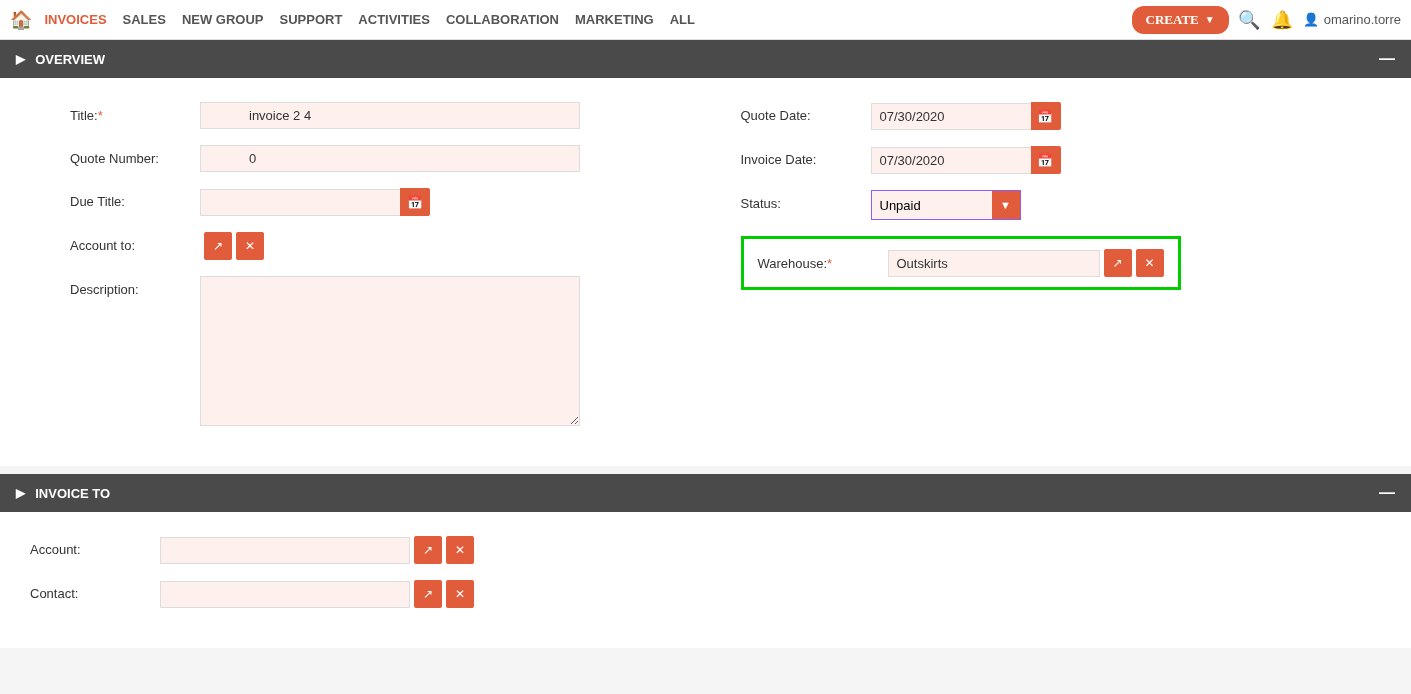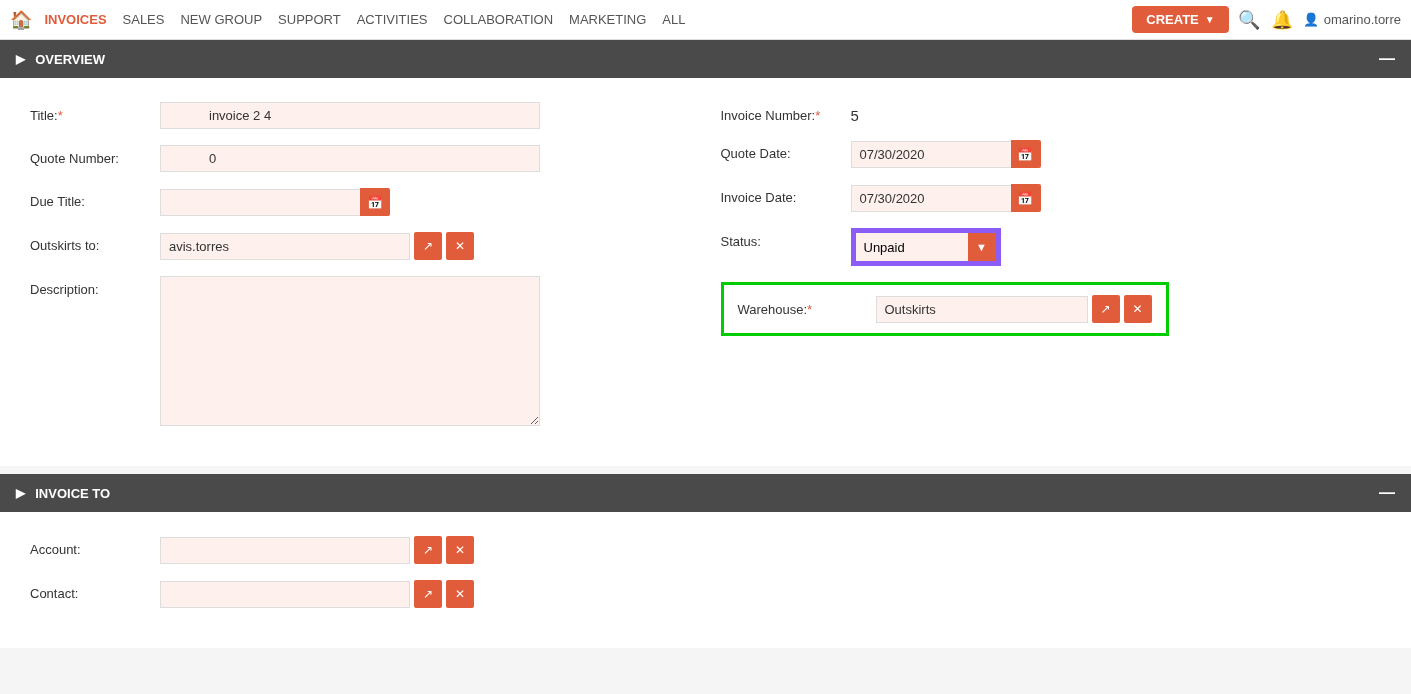--- a/index.html
+++ b/index.html
@@ -27,39 +27,41 @@
       margin-right: 16px;
       cursor: pointer;
       text-decoration: none;
     }
     .nav-item {
       color: #555;
       font-size: 13px;
       margin-right: 16px;
       cursor: pointer;
       text-decoration: none;
+      font-weight: bold;
     }
     .nav-right {
       margin-left: auto;
       display: flex;
       align-items: center;
       gap: 10px;
     }
     .create-btn {
       background: #e05c3a;
       color: #fff;
       border: none;
       padding: 6px 14px;
       font-size: 13px;
       font-weight: bold;
       cursor: pointer;
       display: flex;
       align-items: center;
       gap: 6px;
-      border-radius: 4px;
+      border-radius: 12px;
+      font-family: Liberation Serif, serif;
     }
     .create-btn .dropdown-arrow { font-size: 10px; }
     .nav-icon { font-size: 18px; color: #555; cursor: pointer; }
     .user-icon { font-size: 18px; color: #555; cursor: pointer; display: flex; align-items: center; gap: 4px; font-size: 13px; }
 
     
     .section-header {
       background: #4a4a4a;
       color: #fff;
       padding: 10px 16px;
@@ -146,31 +148,32 @@
       align-items: center;
     }
 
     
     .form-columns {
       display: flex;
       gap: 0;
     }
     .form-col-left {
       flex: 1;
+      margin-left: 40px;
     }
     .form-col-right {
       flex: 1;
       padding-left: 30px;
     }
 
     
     .status-select-wrap {
       display: flex;
       align-items: center;
-      border: 5px solid #8b5cf6;
+      border: 1px solid #8b5cf6;
       background: #fdf0ed;
       width: 150px;
     }
     .status-select {
       border: none;
       background: transparent;
       padding: 5px 8px;
       font-size: 13px;
       flex: 1;
       outline: none;
@@ -195,21 +198,21 @@
       color: #333;
       padding-top: 5px;
     }
 
     
     .warehouse-highlight {
       border: 3px solid #00cc00;
       padding: 10px 14px;
       display: inline-flex;
       align-items: center;
-      gap: 8px;
+      gap: 0;
     }
     .warehouse-label {
       min-width: 110px;
       font-size: 13px;
       padding-top: 0;
     }
 
     
     .invoice-to-section {
       margin-top: 8px;
@@ -279,47 +282,40 @@
             <label class="form-label">Due Title:</label>
             <div class="date-input-wrap">
               <input type="text" class="form-control" style="width: 200px;">
               <button class="btn-calendar">
                 <span>📅</span>
               </button>
             </div>
           </div>
 
           <div class="form-row">
-            <label class="form-label">Outskirts to:</label>
+            <label class="form-label">Account to:</label>
             <div class="field-with-buttons">
-              <input type="text" class="form-control" style="width: 250px;" value="avis.torres">
               <button class="btn-icon">
                 <span>↗</span>
               </button>
               <button class="btn-icon">
                 <span>✕</span>
               </button>
             </div>
           </div>
 
           <div class="form-row">
             <label class="form-label">Description:</label>
             <textarea class="form-control" style=""></textarea>
           </div>
 
         </div>
 
         <div class="form-col-right">
 
-          <div class="form-row">
-            <label class="form-label">
-              <span>Invoice Number:</span><span class="required">*</span>
-            </label>
-            <span class="invoice-number">5</span>
-          </div>
 
           <div class="form-row">
             <label class="form-label">Quote Date:</label>
             <div class="date-input-wrap">
               <input type="text" class="form-control" style="width: 160px;" value="07/30/2020">
               <button class="btn-calendar">
                 <span>📅</span>
               </button>
             </div>
           </div>

